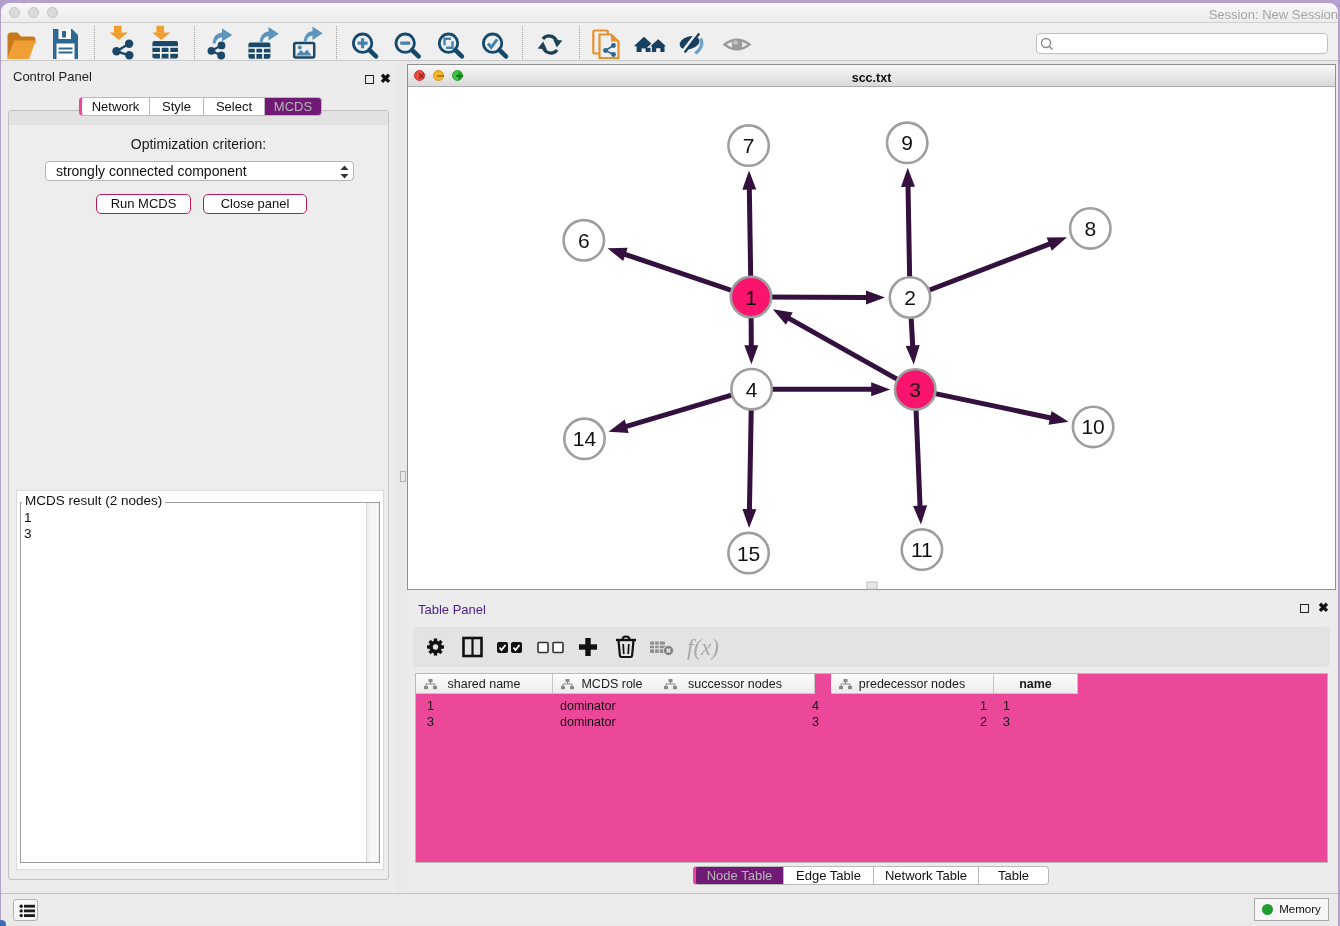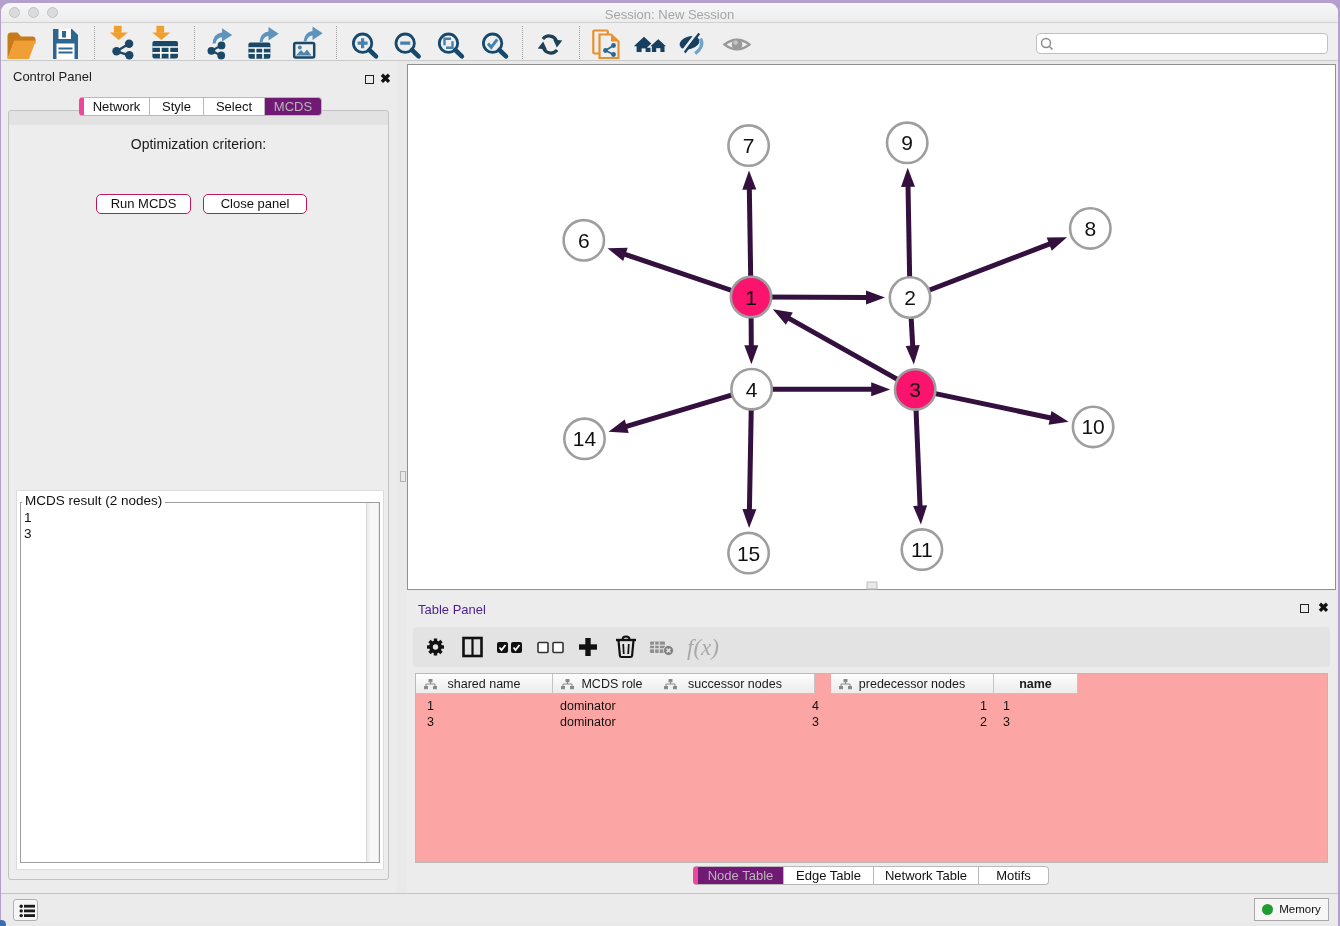--- a/index.html
+++ b/index.html
@@ -5,42 +5,42 @@
   * { margin:0; padding:0; box-sizing:border-box; }
   html,body { width:1340px; height:926px; overflow:hidden;
     font-family:"Liberation Sans",sans-serif; background:#b4a0cc; }
   #win { position:absolute; left:1px; top:3px; width:1337px; height:923px;
     background:#e9e9e9; border-radius:9px 9px 0 0; overflow:hidden; }
   
   #titlebar { position:absolute; left:0; top:0; width:100%; height:20px;
     background:linear-gradient(#f7f7f7,#ececec); border-bottom:1px solid #cfcfcf; }
   .tl { position:absolute; top:3.5px; width:11px; height:11px; border-radius:50%;
     background:#dbdbdb; border:1px solid #c2c2c2; }
-  #titletext { position:absolute; top:4px; width:100%; text-align:center;
+  #titletext { position:absolute; top:4px; width:100%; text-align:right;
     font-size:13px; color:#a5a5a5; }
   
   #toolbar { position:absolute; left:0; top:20px; width:100%; height:38px;
     background:#efefef; border-bottom:1px solid #c9c9c9; }
   .tsep { position:absolute; top:3px; height:33px; width:0;
     border-left:1px dotted #9f9f9f; }
   #searchbox { position:absolute; left:1035px; top:10px; width:292px; height:21px;
     background:#fff; border:1px solid #c0c0c0; border-radius:4px; }
   
   #cpanel { position:absolute; left:0; top:58px; width:396px; height:832px;
     background:#ececec; }
   #cphead { position:absolute; left:12px; top:8px; font-size:13px; color:#1c1c1c; }
   .winbtn-sq { position:absolute; top:14px; width:9px; height:9px;
     border:1.5px solid #222; }
   .winbtn-x { position:absolute; top:10px; font-size:13px; font-weight:bold; color:#111; }
   
   .jtabs { position:absolute; display:flex; z-index:5; }
   .jtab { height:19px; background:#fff; border:1px solid #b9b9b9; border-left:none;
     font-size:13px; color:#111; text-align:center; line-height:18px;
     white-space:nowrap; }
-  .jtab.first { border-left:5px solid #ec4899; border-radius:4px 0 0 4px; }
+  .jtab.first { border-left:3px solid #ec4899; border-radius:4px 0 0 4px; }
   .jtab.last { border-radius:0 4px 4px 0; }
   .jtab.disabled { background:#701a75; color:#b7b7b7; }
   #cptabs { left:78px; top:36px; }
   
   #cpcontent { position:absolute; left:7px; top:49px; width:381px; height:770px;
     background:#ededed; border:1px solid #c2c2c2; border-radius:3px; }
   #cpband { position:absolute; left:0; top:0; width:100%; height:14px;
     background:#e2e2e2; border-radius:3px 3px 0 0; }
   #optlabel { position:absolute; left:0; top:25px; width:100%; text-align:center;
     font-size:14px; color:#1a1a1a; }
@@ -69,21 +69,21 @@
   .nl { position:absolute; top:4.5px; width:11px; height:11px; border-radius:50%; }
   #nettitle { position:absolute; top:6px; width:100%; text-align:center;
     font-size:12.5px; font-weight:bold; color:#111; }
   
   #tpanel { position:absolute; left:406px; top:588px; width:929px; height:302px;
     background:#ececec; }
   #tphead { position:absolute; left:11px; top:11px; font-size:13px; color:#4c1d95; }
   #tptoolbar { position:absolute; left:6px; top:36px; width:917px; height:40px;
     background:#e3e3e3; border-radius:4px; }
   #ttable { position:absolute; left:8px; top:82px; width:913px; height:190px;
-    background:#fca5a5; border:1px solid #b9b9b9; }
+    background:#ec4899; border:1px solid #b9b9b9; }
   .thcell { position:absolute; top:0; height:20px;
     background:linear-gradient(#fdfdfd,#ececec);
     border-right:1px solid #c4c4c4; border-bottom:1px solid #c4c4c4;
     font-size:12.5px; color:#1a1a1a; text-align:center; line-height:20px; }
   .tcell { position:absolute; font-size:12.5px; color:#111; }
   
   #btabs { left:286px; top:275px; }
   
   #statusbar { position:absolute; left:0; top:890px; width:100%; height:30px;
     background:#ebebeb; border-top:1px solid #c4c4c4; }
@@ -243,33 +243,54 @@
     <div class="winbtn-x" style="left:379px;">✖</div>
     <div class="jtabs" id="cptabs">
       <div class="jtab first" style="width:71px;">Network</div>
       <div class="jtab" style="width:54px;">Style</div>
       <div class="jtab" style="width:61px;">Select</div>
       <div class="jtab last disabled" style="width:57px;">MCDS</div>
     </div>
     <div id="cpcontent">
       <div id="cpband"></div>
       <div id="optlabel">Optimization criterion:</div>
+      <div id="combo">strongly connected component<svg width="11" height="14" style="position:absolute;right:3px;top:3px;">
+            <path d="M 1.5,5 L 5.5,0.5 L 9.5,5 Z" fill="#333"></path>
+            <path d="M 1.5,9 L 5.5,13.5 L 9.5,9 Z" fill="#333"></path>
+          </svg></div>
       <div class="btn" style="left:87px; width:95px;">Run MCDS</div>
       <div class="btn" style="left:194px; width:104px;">Close panel</div>
       <div id="mcdsbox">
         <div id="mcdsborder"></div>
         <div id="mcdslabel" style="top:2px;">MCDS result (2 nodes)</div>
         <div class="mcdsval" style="top:19px;">1</div>
         <div class="mcdsval" style="top:35px;">3</div>
         <div id="mcdsscroll"></div>
       </div>
     </div>
   </div>
 
   <div id="netwin">
+    <div id="nethead">
+      <div class="nl" style="left:6px; background:#ed4b40; border:1px solid #ca3b30;"></div>
+      <div class="nl" style="left:25px; background:#f5b52e; border:1px solid #d49a20;"></div>
+      <div class="nl" style="left:44px; background:#3cc244; border:1px solid #2da635;"></div>
+      <svg width="62" height="22" style="position:absolute;left:0;top:0;">
+        <g stroke="#a02920" stroke-width="1.6">
+            <line x1="11" y1="8.5" x2="16" y2="13.5"></line>
+            <line x1="16" y1="8.5" x2="11" y2="13.5"></line>
+          </g>
+        <line x1="29" y1="11" x2="36" y2="11" stroke="#b07c10" stroke-width="1.8"></line>
+        <g stroke="#157a1d" stroke-width="1.8">
+            <line x1="48" y1="11" x2="55" y2="11"></line>
+            <line x1="51.5" y1="7.5" x2="51.5" y2="14.5"></line>
+          </g>
+      </svg>
+      <div id="nettitle">scc.txt</div>
+    </div>
     <svg width="927" height="503" viewBox="0 0 927 503" style="position:absolute; left:0; top:22px;">
       <g stroke="#33103e" stroke-width="5">
         <line x1="343.0" y1="210.0" x2="341.3" y2="100.6"></line>
         <line x1="343.0" y1="210.0" x2="215.6" y2="166.8"></line>
         <line x1="343.0" y1="210.0" x2="460.0" y2="210.4"></line>
         <line x1="343.0" y1="210.0" x2="343.3" y2="260.2"></line>
         <line x1="502.0" y1="210.5" x2="500.0" y2="97.8"></line>
         <line x1="502.0" y1="210.5" x2="643.1" y2="156.4"></line>
         <line x1="502.0" y1="210.5" x2="504.8" y2="260.5"></line>
         <line x1="507.2" y1="302.4" x2="379.6" y2="230.6"></line>
@@ -448,21 +469,21 @@
       <div class="tcell" style="left:144px; top:41px;">dominator</div>
       <div class="tcell" style="left:256px; top:41px; width:147px; text-align:right;">3</div>
       <div class="tcell" style="left:415px; top:41px; width:156px; text-align:right;">2</div>
       <div class="tcell" style="left:587px; top:41px;">3</div>
 
     </div>
     <div class="jtabs" id="btabs">
       <div class="jtab first disabled" style="width:91px;">Node Table</div>
       <div class="jtab" style="width:90px;">Edge Table</div>
       <div class="jtab" style="width:105px;">Network Table</div>
-      <div class="jtab last" style="width:70px;">Motifs</div>
+      <div class="jtab last" style="width:70px;">Table</div>
     </div>
   </div>
 
   <div id="statusbar">
     <div id="listbtn"><svg width="23" height="20" style="margin:1px 0 0 3px;">
       <g fill="#1a1a1a">
             <circle cx="4.2" cy="5.2" r="1.7"></circle>
             <circle cx="4.2" cy="9.9" r="1.7"></circle>
             <circle cx="4.2" cy="14.6" r="1.7"></circle>
             <rect x="7" y="3.8" width="11" height="2.8"></rect>

